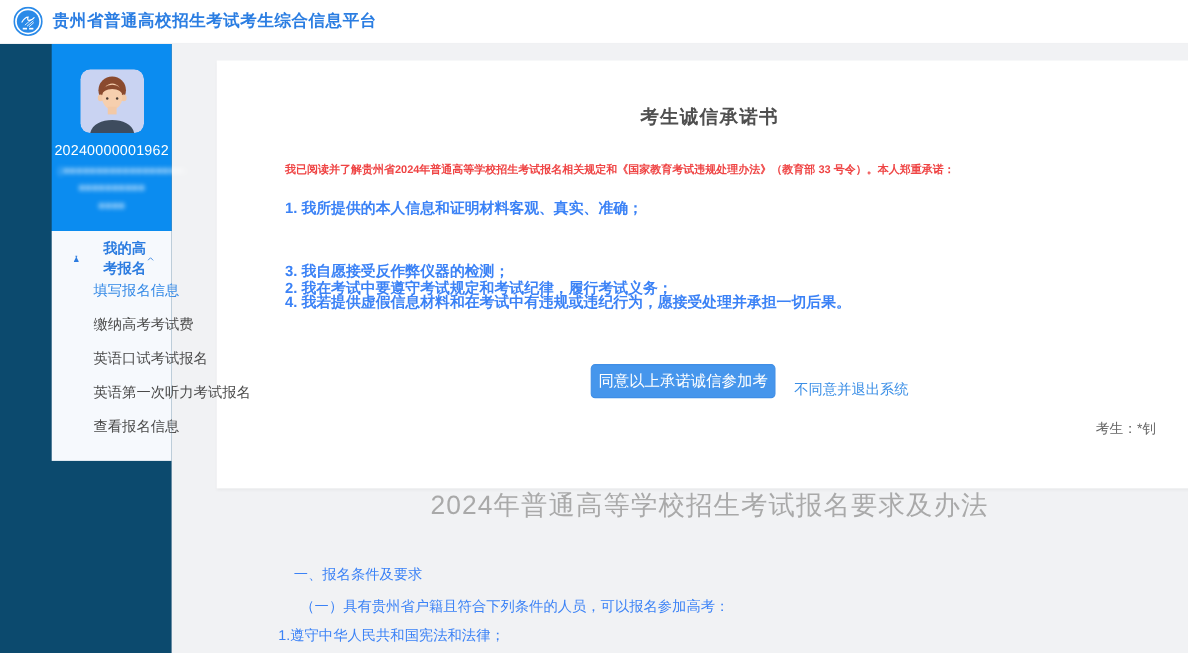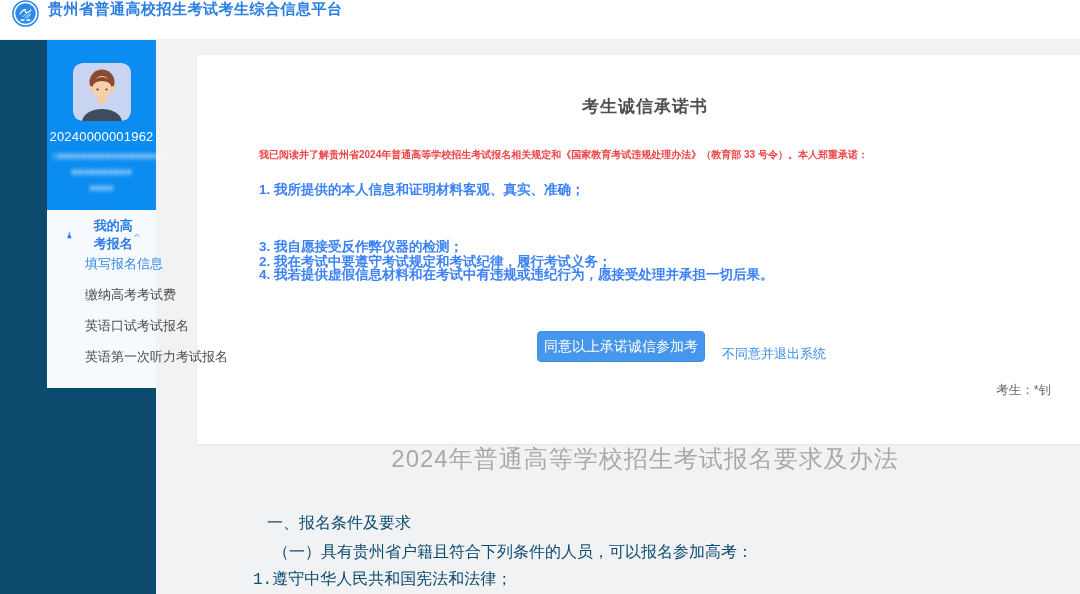--- a/index.html
+++ b/index.html
@@ -7,21 +7,21 @@
   body {
     font-family:"Liberation Sans", sans-serif;
     background:#f1f2f4;
     position:relative;
     color:#333;
   }
 
   
   .header {
     position:absolute; top:0; left:0; width:1080px; height:40px;
-    background:#ffffff; display:flex; 
+    background:#ffffff; display:flex; align-items:center;
     padding-left:12px; z-index:5; border-bottom:1px solid #f0f1f3;
   }
   .logo { width:27px; height:27px; flex:0 0 27px; }
   .header-title {
     margin-left:9px; font-size:15px; font-weight:bold; color:#2a7de2;
     letter-spacing:0.5px;
   }
 
   
   .sidebar {
@@ -86,21 +86,21 @@
     cursor:pointer; text-decoration:none;
   }
   .candidate-label {
     position:absolute; right:42px; top:327px; font-size:12.5px; color:#666666;
   }
 
   .doc-title {
     position:absolute; left:0; right:0; top:388px; text-align:center;
     font-size:24px; font-weight:400; color:#a9a9a9; letter-spacing:1px;
   }
-  .doc-line { position:absolute; font-size:16px; color:#0c4a6e;font-family:Liberation Mono, monospace; }
+  .doc-line { position:absolute; font-size:13px; color:#3b82f6; }
   .doc-line-0 { left:70px; top:458px; }
   .doc-line-1 { left:76px; top:487px; }
   .doc-line-2 { left:56px; top:514px; }
 </style>
 </head>
 <body>
 
 <div class="header">
   <svg class="logo" viewBox="0 0 28 28">
     <circle cx="14" cy="14" r="13" fill="#ffffff" stroke="#2a8ae8" stroke-width="1.6"></circle>
@@ -141,20 +141,21 @@
       </svg>
       <span class="menu-group-label">我的高考报名</span>
       <svg class="chevron" width="11" height="7" viewBox="0 0 12 8">
         <polyline points="1,6.5 6,1.5 11,6.5" fill="none" stroke="#2c7ce0" stroke-width="1.6"></polyline>
       </svg>
     </div>
     <div class="menu-item active">填写报名信息</div>
     <div class="menu-item">缴纳高考考试费</div>
     <div class="menu-item">英语口试考试报名</div>
     <div class="menu-item">英语第一次听力考试报名</div>
+    <div class="menu-item">查看报名信息</div>
   </div>
 </div>
 
 <div class="card">
   <div class="pledge-title">考生诚信承诺书</div>
   <div class="pledge-intro">我已阅读并了解贵州省2024年普通高等学校招生考试报名相关规定和《国家教育考试违规处理办法》（教育部 33 号令）。本人郑重承诺：</div>
   <div class="pledge-item pledge-item-0">1. 我所提供的本人信息和证明材料客观、真实、准确；</div>
   <div class="pledge-item pledge-item-1">2. 我在考试中要遵守考试规定和考试纪律，履行考试义务；</div>
   <div class="pledge-item pledge-item-2">3. 我自愿接受反作弊仪器的检测；</div>
   <div class="pledge-item pledge-item-3">4. 我若提供虚假信息材料和在考试中有违规或违纪行为，愿接受处理并承担一切后果。</div>

